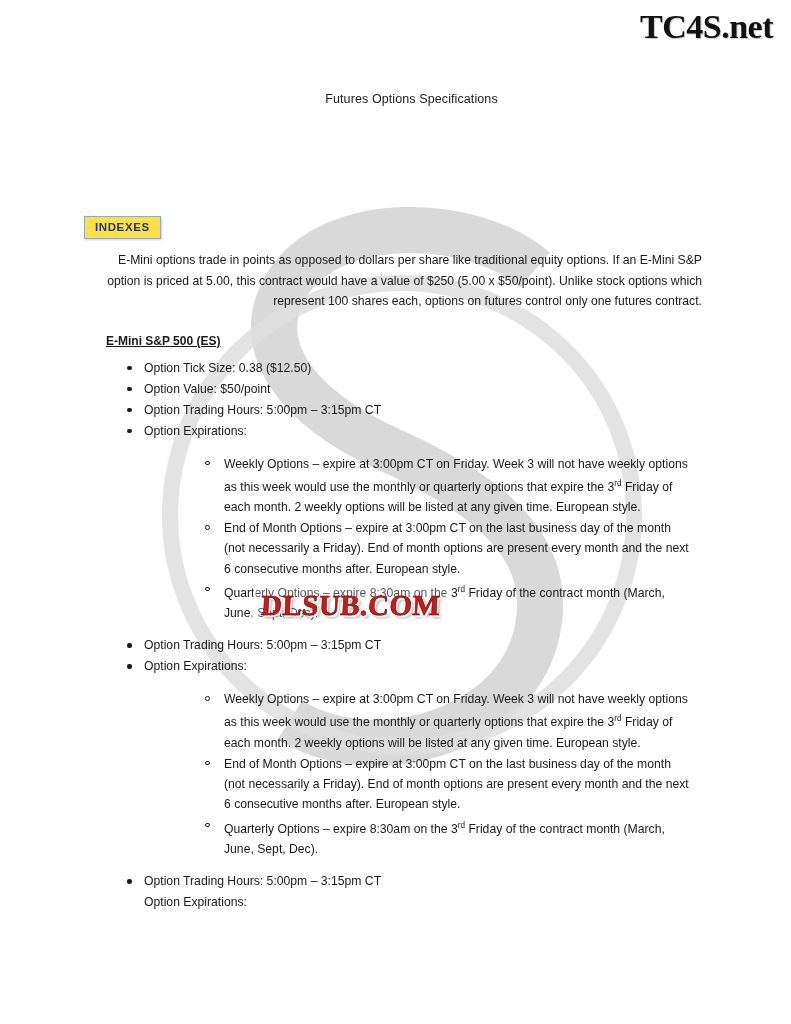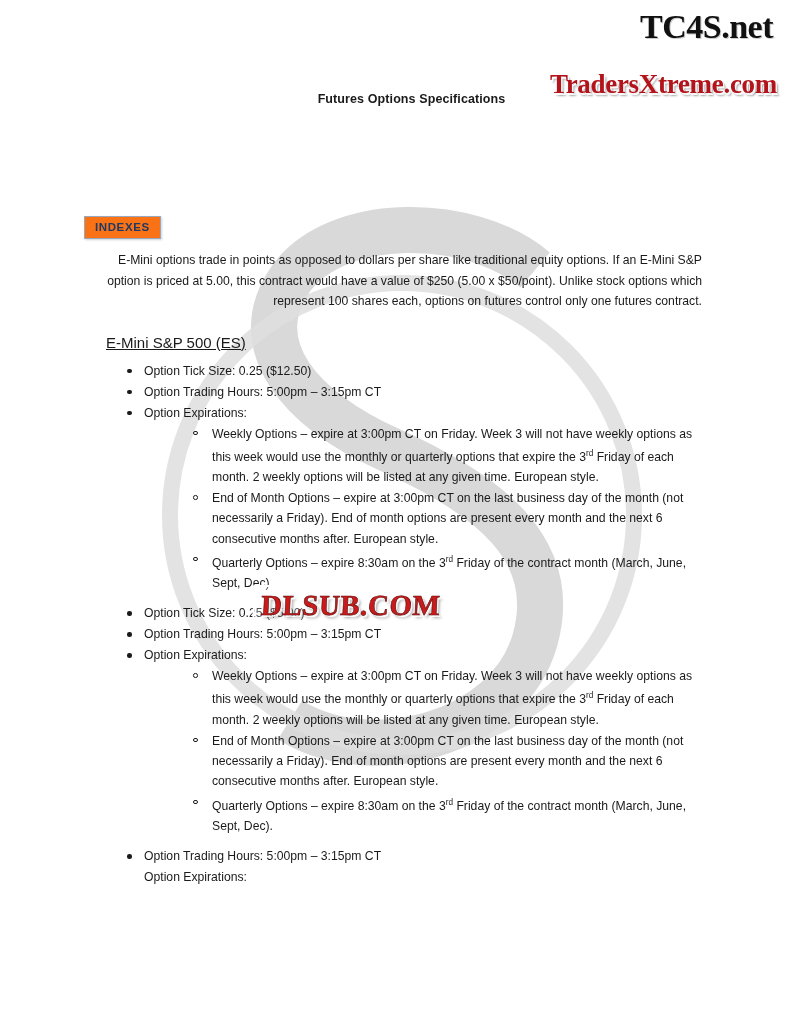--- a/index.html
+++ b/index.html
@@ -50,33 +50,33 @@
     font-weight: bold;
     font-size: 34px;
     color: #111111;
     letter-spacing: -0.5px;
     z-index: 5;
     text-shadow: 1px 1px 0 #cccccc;
   }
 
   .doc-title {
     text-align: center;
-    font-weight: bold;
+    font-weight: normal;
     font-size: 12.5px;
     margin-top: 92px;
     letter-spacing: 0.1px;
     padding-left: 32px;
   }
 
   .indexes-badge {
     position: absolute;
     left: 84px;
     top: 124px;
     border: 1px solid #9aa8bf;
-    background: #f97316;
+    background: #fde047;
     padding: 4px 10px 5px 10px;
     font-size: 11.5px;
     font-weight: bold;
     color: #1f3864;
     letter-spacing: 0.6px;
     box-shadow: 1px 1px 2px rgba(0,0,0,0.18);
   }
 
   .body-wrap {
     position: absolute;
@@ -87,22 +87,22 @@
   }
 
   p.intro {
     font-size: 12.2px;
     line-height: 20.5px;
     margin: 0 0 0 0;
     text-align: right;
   }
 
   h2.section {
-    font-size: 15px;
-    font-weight: normal;
+    font-size: 12px;
+    font-weight: bold;
     text-decoration: underline;
     margin: 22px 0 0 0;
     padding-left: 12px;
   }
 
   ul.bullets {
     list-style: none;
     margin: 10px 0 0 0;
     padding: 0;
   }
@@ -118,21 +118,21 @@
     left: 33px;
     top: 8px;
     width: 4.5px;
     height: 4.5px;
     background: #1a1a1a;
     border-radius: 50%;
   }
 
   ul.subbullets {
     list-style: none;
-    margin: 0;
+    margin: 12px;
     padding: 0;
   }
   ul.subbullets > li {
     position: relative;
     padding-left: 118px;
     font-size: 12.2px;
     line-height: 20.2px;
     margin: 0 0 1px 0;
   }
   ul.subbullets > li > .bullet-circle {
@@ -202,44 +202,43 @@
 
     <div class="doc-title">Futures Options Specifications</div>
 
     <div class="indexes-badge">INDEXES</div>
 
     <div class="body-wrap">
       <p class="intro">E-Mini options trade in points as opposed to dollars per share like traditional equity options. If an E-Mini S&amp;P option is priced at 5.00, this contract would have a value of $250 (5.00 x $50/point). Unlike stock options which represent 100 shares each, options on futures control only one futures contract.</p>
       <div id="sections-host">
           <h2 class="section">E-Mini S&amp;P 500 (ES)</h2>
           <ul class="bullets">
-            <li><span class="bullet-dot"></span><span>Option Tick Size:  0.25 ($12.50)</span></li>
+            <li><span class="bullet-dot"></span><span>Option Tick Size:  0.38 ($12.50)</span></li>
+            <li><span class="bullet-dot"></span><span>Option Value:  $50/point</span></li>
             <li><span class="bullet-dot"></span><span>Option Trading Hours:  5:00pm – 3:15pm CT</span></li>
             <li><span class="bullet-dot"></span><span>Option Expirations:</span></li>
           </ul>
           <ul class="subbullets">
             <li><span class="bullet-circle"></span><span>Weekly Options – expire at 3:00pm CT on Friday. Week 3 will not have weekly options as this week would use the monthly or quarterly options that expire the 3</span><sup>rd</sup><span> Friday of each month.  2 weekly options will be listed at any given time. European style.</span></li>
             <li><span class="bullet-circle"></span><span>End of Month Options – expire at 3:00pm CT on the last business day of the month (not necessarily a Friday). End of month options are present every month and the next 6 consecutive months after. European style.</span></li>
             <li><span class="bullet-circle"></span><span>Quarterly Options – expire 8:30am on the 3</span><sup>rd</sup><span> Friday of the contract month (March, June, Sept, Dec).</span></li>
           </ul>
           <ul class="bullets">
-            <li><span class="bullet-dot"></span><span>Option Tick Size:  0.25 ($5.00)</span></li>
             <li><span class="bullet-dot"></span><span>Option Trading Hours:  5:00pm – 3:15pm CT</span></li>
             <li><span class="bullet-dot"></span><span>Option Expirations:</span></li>
           </ul>
           <ul class="subbullets">
             <li><span class="bullet-circle"></span><span>Weekly Options – expire at 3:00pm CT on Friday. Week 3 will not have weekly options as this week would use the monthly or quarterly options that expire the 3</span><sup>rd</sup><span> Friday of each month.  2 weekly options will be listed at any given time. European style.</span></li>
             <li><span class="bullet-circle"></span><span>End of Month Options – expire at 3:00pm CT on the last business day of the month (not necessarily a Friday). End of month options are present every month and the next 6 consecutive months after. European style.</span></li>
             <li><span class="bullet-circle"></span><span>Quarterly Options – expire 8:30am on the 3</span><sup>rd</sup><span> Friday of the contract month (March, June, Sept, Dec).</span></li>
           </ul>
           <ul class="bullets">
             <li><span class="bullet-dot"></span><span>Option Trading Hours:  5:00pm – 3:15pm CT</span></li>
             <li><span>Option Expirations:</span></li>
           </ul>
         </div>
     </div>
 
     <div class="dlsub">DLSUB.COM</div>
 
-    <div class="brand-bottom">TradersXtreme.com</div>
 
   </div>
 </div>
 
 </body></html>

